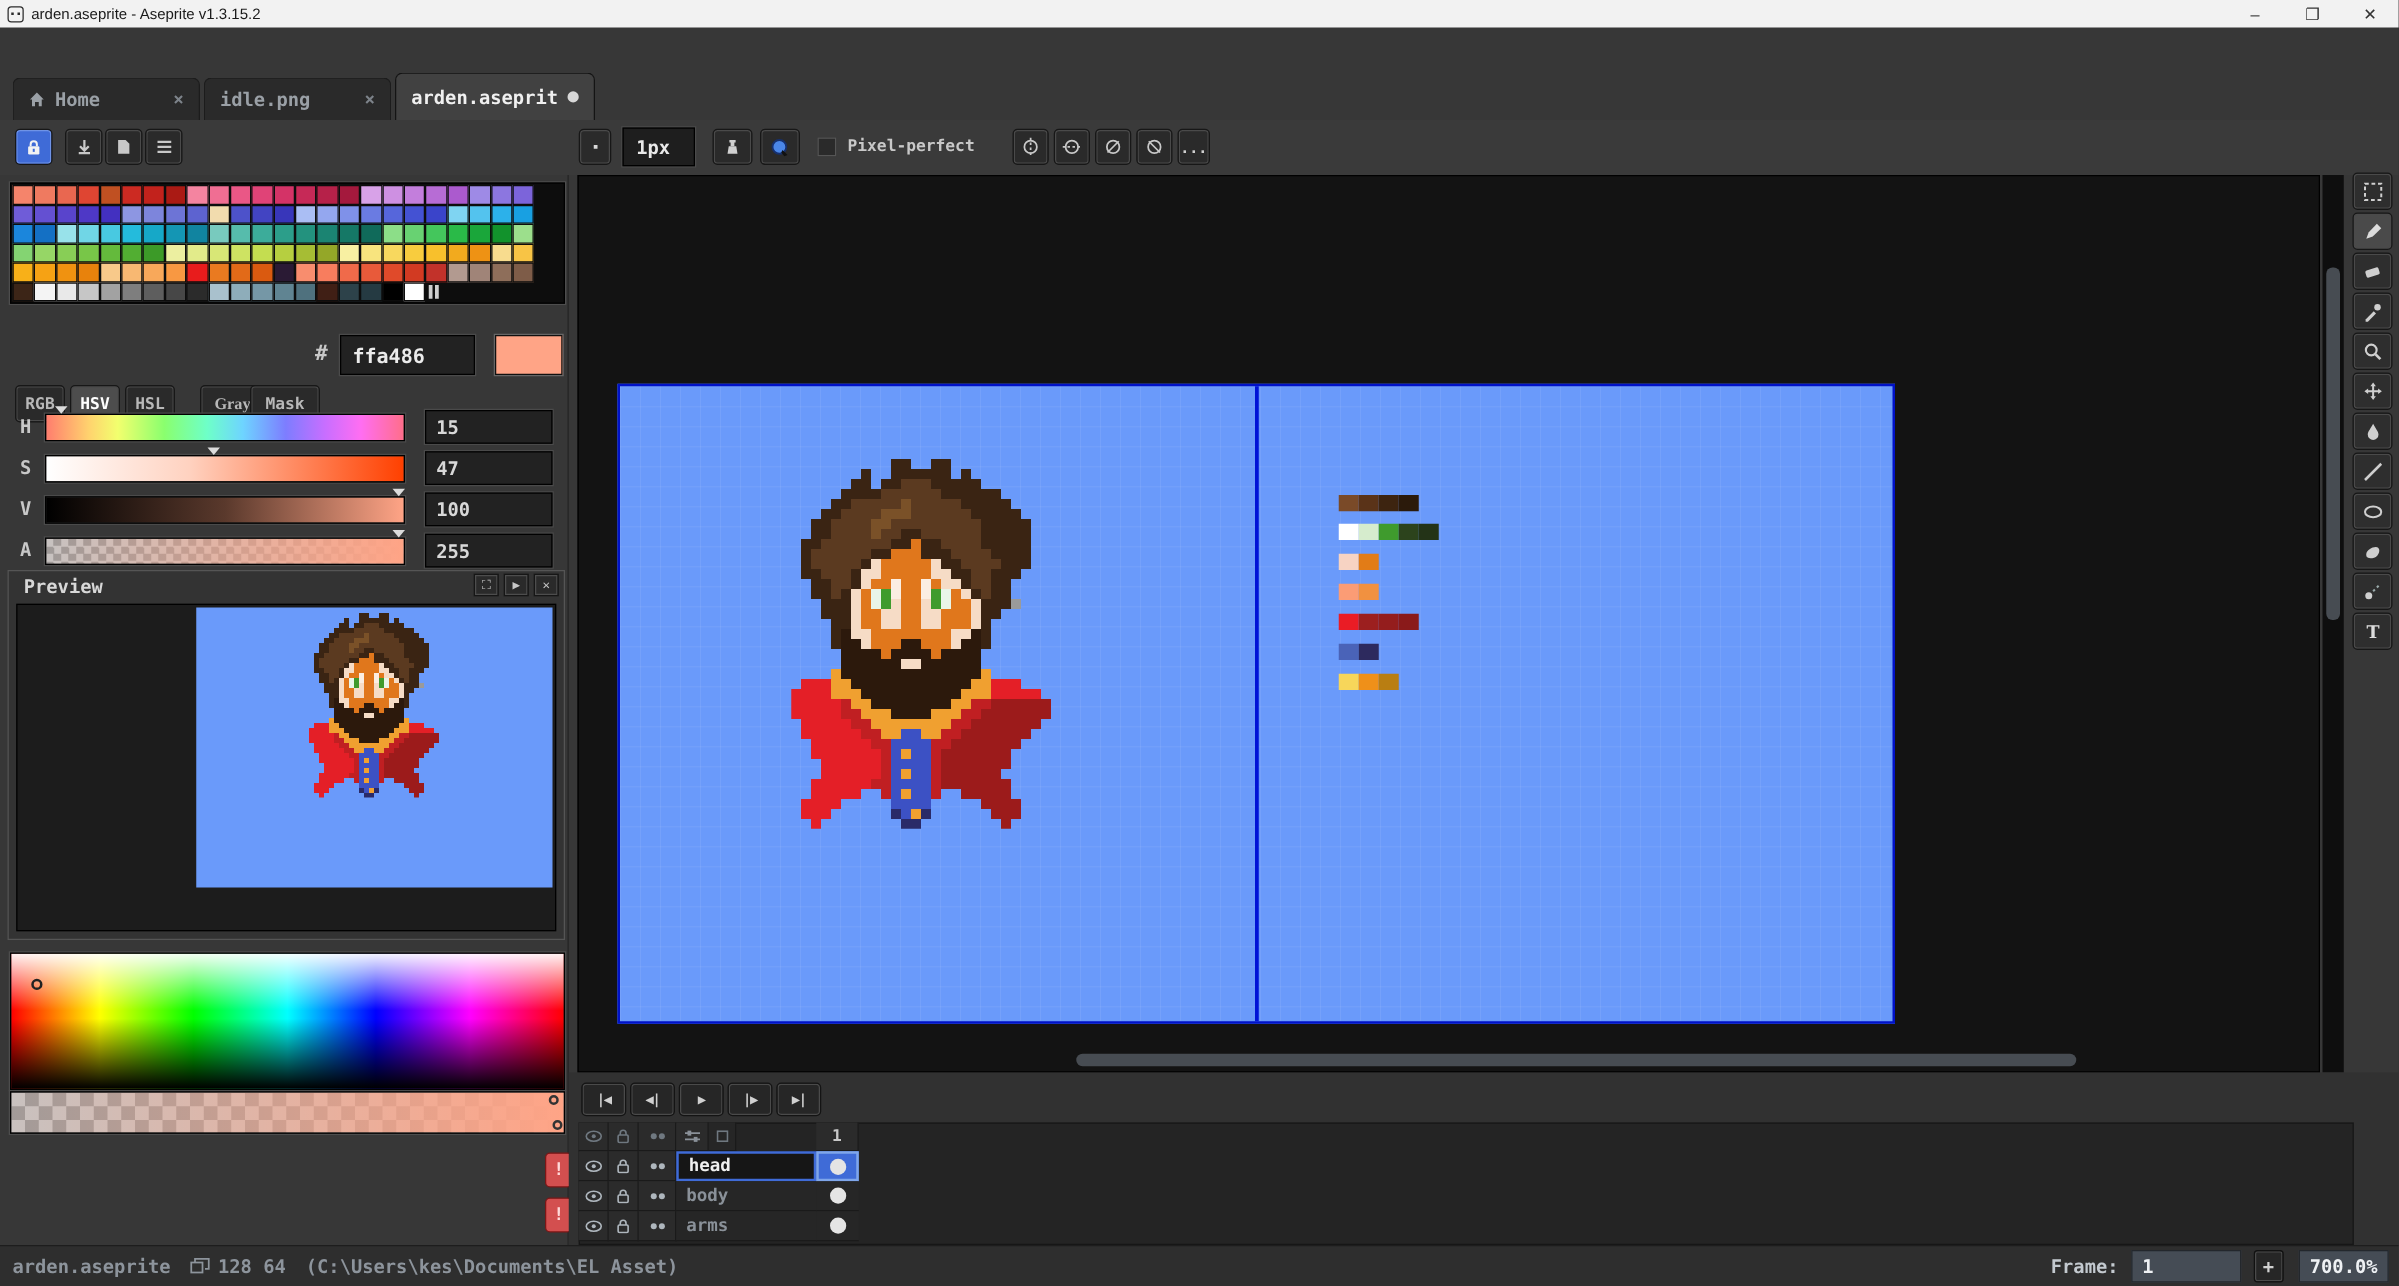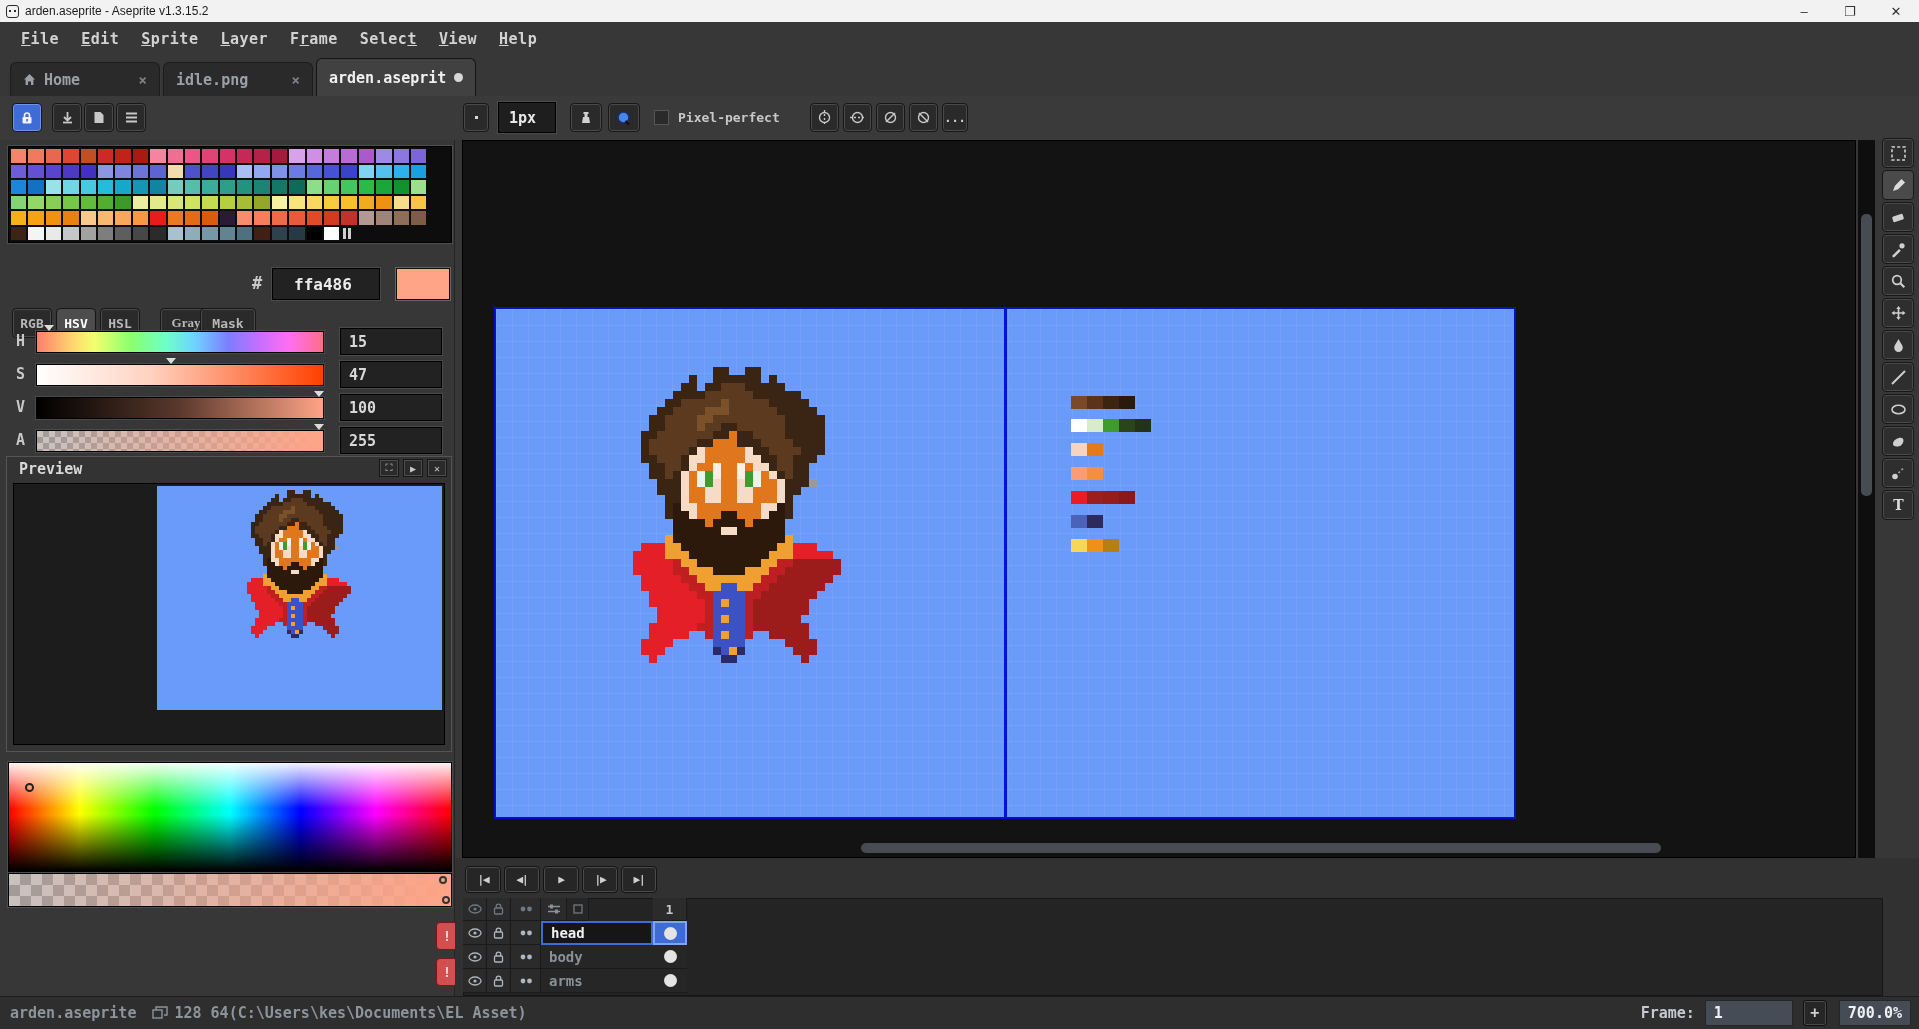--- a/index.html
+++ b/index.html
@@ -47,21 +47,21 @@
   .pal-cell { width:17.4px; height:15.5px; border:1px solid #0d0d0d; }
   .pal-resize { width:14px; display:flex; gap:2px; align-items:center; justify-content:center; }
   .pal-resize i { width:3px; height:11px; background:#cfcfcf; }
 
   .mode-btn { position:absolute; top:0; height:30px; background:#2a2a2a; border:1px solid #171717; box-shadow:0 0 0 1px #4a4a4a inset;
     border-radius:4px; color:#b8b8b8; font-size:13px; font-weight:bold; display:flex; align-items:center; justify-content:center;margin-top:40px; }
   .mode-btn.active { background:#4d4d4d; color:#fff; }
   .color-top { position:absolute; left:0; top:128px; width:455px; height:34px; }
   .hash { position:absolute; left:252px; top:5px; color:#c8c8c8; font-size:17px; font-weight:bold; }
   .hex-field { position:absolute; left:272px; top:0; width:108px; height:32px; background:#222; border:1px solid #000; box-shadow:0 0 0 1px #4a4a4a;
-    color:#ececec; font-size:16px; font-weight:bold; display:flex; align-items:center; padding-left:21px; }
+    color:#ececec; font-size:16px; font-weight:bold; display:flex; align-items:center; padding-left:9px; }
   .cur-swatch { position:absolute; left:396px; top:0; width:54px; height:32px; border:1px solid #111; box-shadow:0 0 0 1px #666; }
 
   .slider-row { position:absolute; left:0; width:455px; height:28px; }
   .slider-label { position:absolute; left:16px; top:4px; color:#c8c8c8; font-size:15px; font-weight:bold; }
   .slider-track { position:absolute; left:36px; top:3px; width:288px; height:22px; border:1px solid #000; box-shadow:0 0 0 1px #4a4a4a; }
   .slider-marker { position:absolute; top:-7px; width:0; height:0; border:5px solid transparent; border-top:6px solid #dcdcdc; transform:translateX(-5px); }
   .slider-value { position:absolute; left:340px; top:0; width:102px; height:27px; background:#222; border:1px solid #000; box-shadow:0 0 0 1px #4a4a4a;
     color:#d8d8d8; font-size:15px; font-weight:bold; display:flex; align-items:center; padding-left:8px; }
   .tr-h { background:linear-gradient(to right,#ff7d6e,#ffd36e 12%,#f2ff6e 20%,#8aff6e 33%,#6effc8 45%,#6ed4ff 55%,#7d7dff 67%,#c86eff 78%,#ff6ef2 88%,#ff6e8a); }
   .tr-s { background:linear-gradient(to right,#ffffff,#ffd2c0 40%,#ff4000); }
@@ -148,30 +148,20 @@
   <div class="titlebar">
     <div class="appicon"></div>
     <span>arden.aseprite - Aseprite v1.3.15.2</span>
     <div class="win-controls">
       <div class="win-btn">–</div>
       <div class="win-btn">❐</div>
       <div class="win-btn">✕</div>
     </div>
   </div>
 
-  <div class="menubar">
-      <div class="menu-item"><span class="mn">F</span>ile</div>
-      <div class="menu-item"><span class="mn">E</span>dit</div>
-      <div class="menu-item"><span class="mn">S</span>prite</div>
-      <div class="menu-item"><span class="mn">L</span>ayer</div>
-      <div class="menu-item">F<span class="mn">r</span>ame</div>
-      <div class="menu-item">Selec<span class="mn">t</span></div>
-      <div class="menu-item"><span class="mn">V</span>iew</div>
-      <div class="menu-item"><span class="mn">H</span>elp</div>
-    </div>
 
   <div class="tabbar">
       <div class="tab">
         <svg class="home-ico" viewBox="0 0 13 13">
           <path d="M1 6.5L6.5 1 12 6.5h-1.6V12H8V8.5H5V12H2.6V6.5z" fill="#9aa0a6"></path>
         </svg>
         <span>Home</span>
         <div class="close">×</div>
       </div>
       <div class="tab">
@@ -2060,20 +2050,20 @@
       </div>
   </div>
 
   <div class="statusbar">
     <span style="margin-left:10px;">arden.aseprite</span>
     <svg width="16" height="14" viewBox="0 0 16 14" style="margin:0 6px 0 16px;">
         <rect x="1" y="4" width="9" height="8" fill="none" stroke="#8d949c" stroke-width="1.4"></rect>
         <path d="M4 4V1h11v8h-3" fill="none" stroke="#8d949c" stroke-width="1.4"></path>
       </svg>
     <span>128 64</span>
-    <span style="">(C:\Users\kes\Documents\EL Asset)</span>
+    <span style="margin-left:16px;">(C:\Users\kes\Documents\EL Asset)</span>
     <span style="margin-left:auto;color:#c3c9cf;">Frame:</span>
     <div class="sb-slate" style="width:88px;margin-left:10px;">1</div>
     <div class="sb-plus" style="margin-left:10px;">+</div>
     <div class="sb-slate" style="margin:0 8px 0 12px;">700.0%</div>
   </div>
 
 </div>
 
 </body></html>

